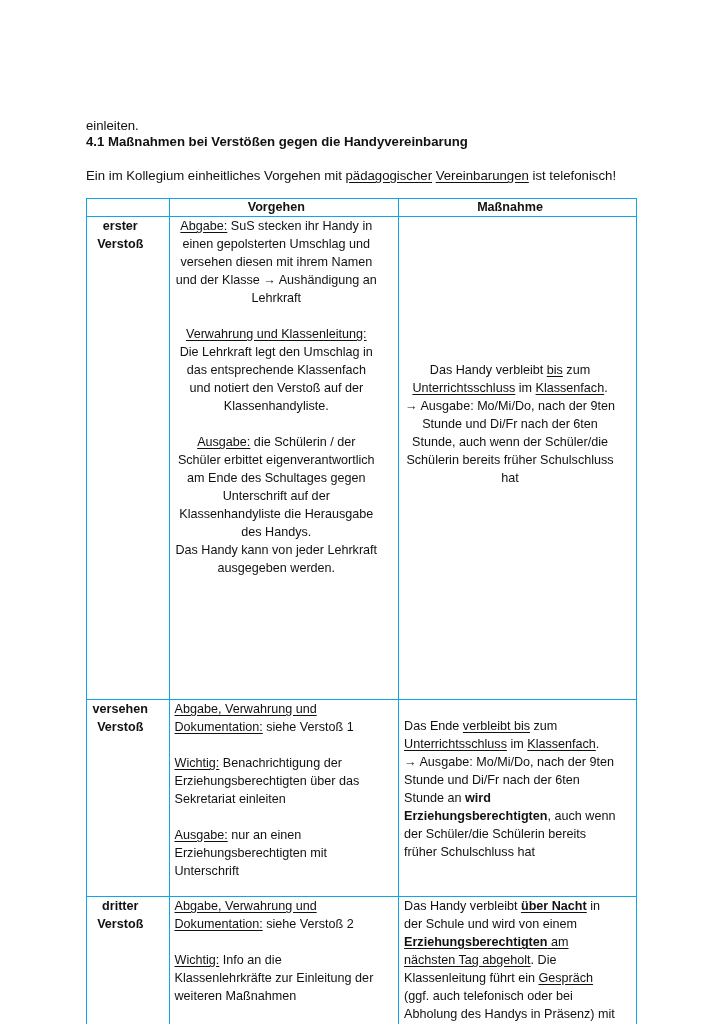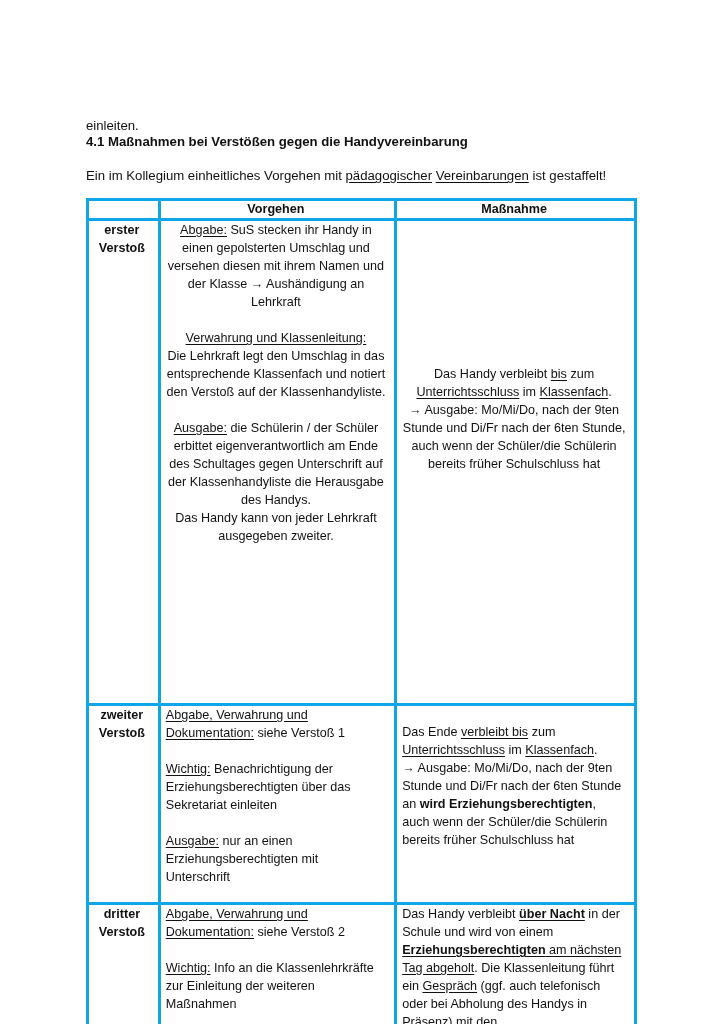--- a/index.html
+++ b/index.html
@@ -23,21 +23,21 @@
     position: absolute; top: 168px; left: 0; width: 551px;
     font-size: 13.2px; white-space: nowrap;
   }
   u { text-decoration: underline; text-underline-offset: 2px; }
   table.measures {
     position: absolute; top: 198px; left: 0;
     width: 551px; border-collapse: collapse;
     font-size: 12.6px; line-height: 18px;
   }
   table.measures td, table.measures th {
-    border: 3px solid #0ea5e9; vertical-align: top; padding: 0 8px 0 5px;
+    border: 1px solid #0ea5e9; vertical-align: top; padding: 0 20px 0 5px;
   }
   table.measures th { font-weight: bold; text-align: center; height: 17px; line-height: 17px; }
   .col-label { width: 57px; text-align: center; font-weight: bold; padding: 0 3px; }
   .col-proc { width: 232px; }
   .col-meas { width: 232px; }
   .row1 td { height: 338px; text-align: center; }
   .row2 td { height: 179px; }
   .row3 td { height: 210px; }
   .cell-meas.middle { vertical-align: top; padding-top: 144px; }
   .cell-meas.row2pad { padding-top: 17px; }
@@ -49,21 +49,21 @@
 <body>
 
 <div class="page">
 
   <div class="heading">4.1 Maßnahmen bei Verstößen gegen die Handyvereinbarung</div>
 
   <div class="intro">
     <span>einleiten.</span>
   </div>
 
-  <div class="statement"><span>Ein im Kollegium einheitliches Vorgehen mit </span><u>pädagogischer</u><span> </span><u>Vereinbarungen</u><span> ist gestaffelt!</span></div>
+  <div class="statement"><span>Ein im Kollegium einheitliches Vorgehen mit </span><u>pädagogischer</u><span> </span><u>Vereinbarungen</u><span> ist telefonisch!</span></div>
 
   <table class="measures">
     <thead>
       <tr>
         <th class="col-label"></th>
         <th class="col-proc">Vorgehen</th>
         <th class="col-meas">Maßnahme</th>
       </tr>
     </thead>
     <tbody>
@@ -72,31 +72,31 @@
         <td class="col-label">
           <span class="para">erster</span>
           <span class="para">Verstoß</span>
         </td>
         <td class="col-proc">
           <span class="para"><u>Abgabe:</u><span> SuS stecken ihr Handy in einen gepolsterten Umschlag und versehen diesen mit ihrem Namen und der Klasse → Aushändigung an Lehrkraft</span></span>
           <span class="gap"></span>
           <span class="para"><u>Verwahrung und Klassenleitung:</u><br><span>Die Lehrkraft legt den Umschlag in das entsprechende Klassenfach und notiert den Verstoß auf der Klassenhandyliste.</span></span>
           <span class="gap"></span>
           <span class="para"><u>Ausgabe:</u><span> die Schülerin / der Schüler erbittet eigenverantwortlich am Ende des Schultages gegen Unterschrift auf der Klassenhandyliste die Herausgabe des Handys.</span></span>
-          <span class="para">Das Handy kann von jeder Lehrkraft ausgegeben zweiter.</span>
+          <span class="para">Das Handy kann von jeder Lehrkraft ausgegeben werden.</span>
         </td>
         <td class="col-meas cell-meas middle">
           <span class="para"><span>Das Handy verbleibt </span><u>bis</u><span> zum </span><u>Unterrichtsschluss</u><span> im </span><u>Klassenfach</u><span>.</span></span>
           <span class="para">→ Ausgabe: Mo/Mi/Do, nach der 9ten Stunde und Di/Fr nach der 6ten Stunde, auch wenn der Schüler/die Schülerin bereits früher Schulschluss hat</span>
         </td>
       </tr>
 
       <tr class="row2">
         <td class="col-label">
-          <span class="para">zweiter</span>
+          <span class="para">versehen</span>
           <span class="para">Verstoß</span>
         </td>
         <td class="col-proc">
           <span class="para"><u>Abgabe, Verwahrung und Dokumentation:</u><span> siehe Verstoß 1</span></span>
           <span class="gap"></span>
           <span class="para"><u>Wichtig:</u><span> Benachrichtigung der Erziehungsberechtigten über das Sekretariat einleiten</span></span>
           <span class="gap"></span>
           <span class="para"><u>Ausgabe:</u><span> nur an einen Erziehungsberechtigten mit Unterschrift</span></span>
         </td>
         <td class="col-meas cell-meas row2pad">

